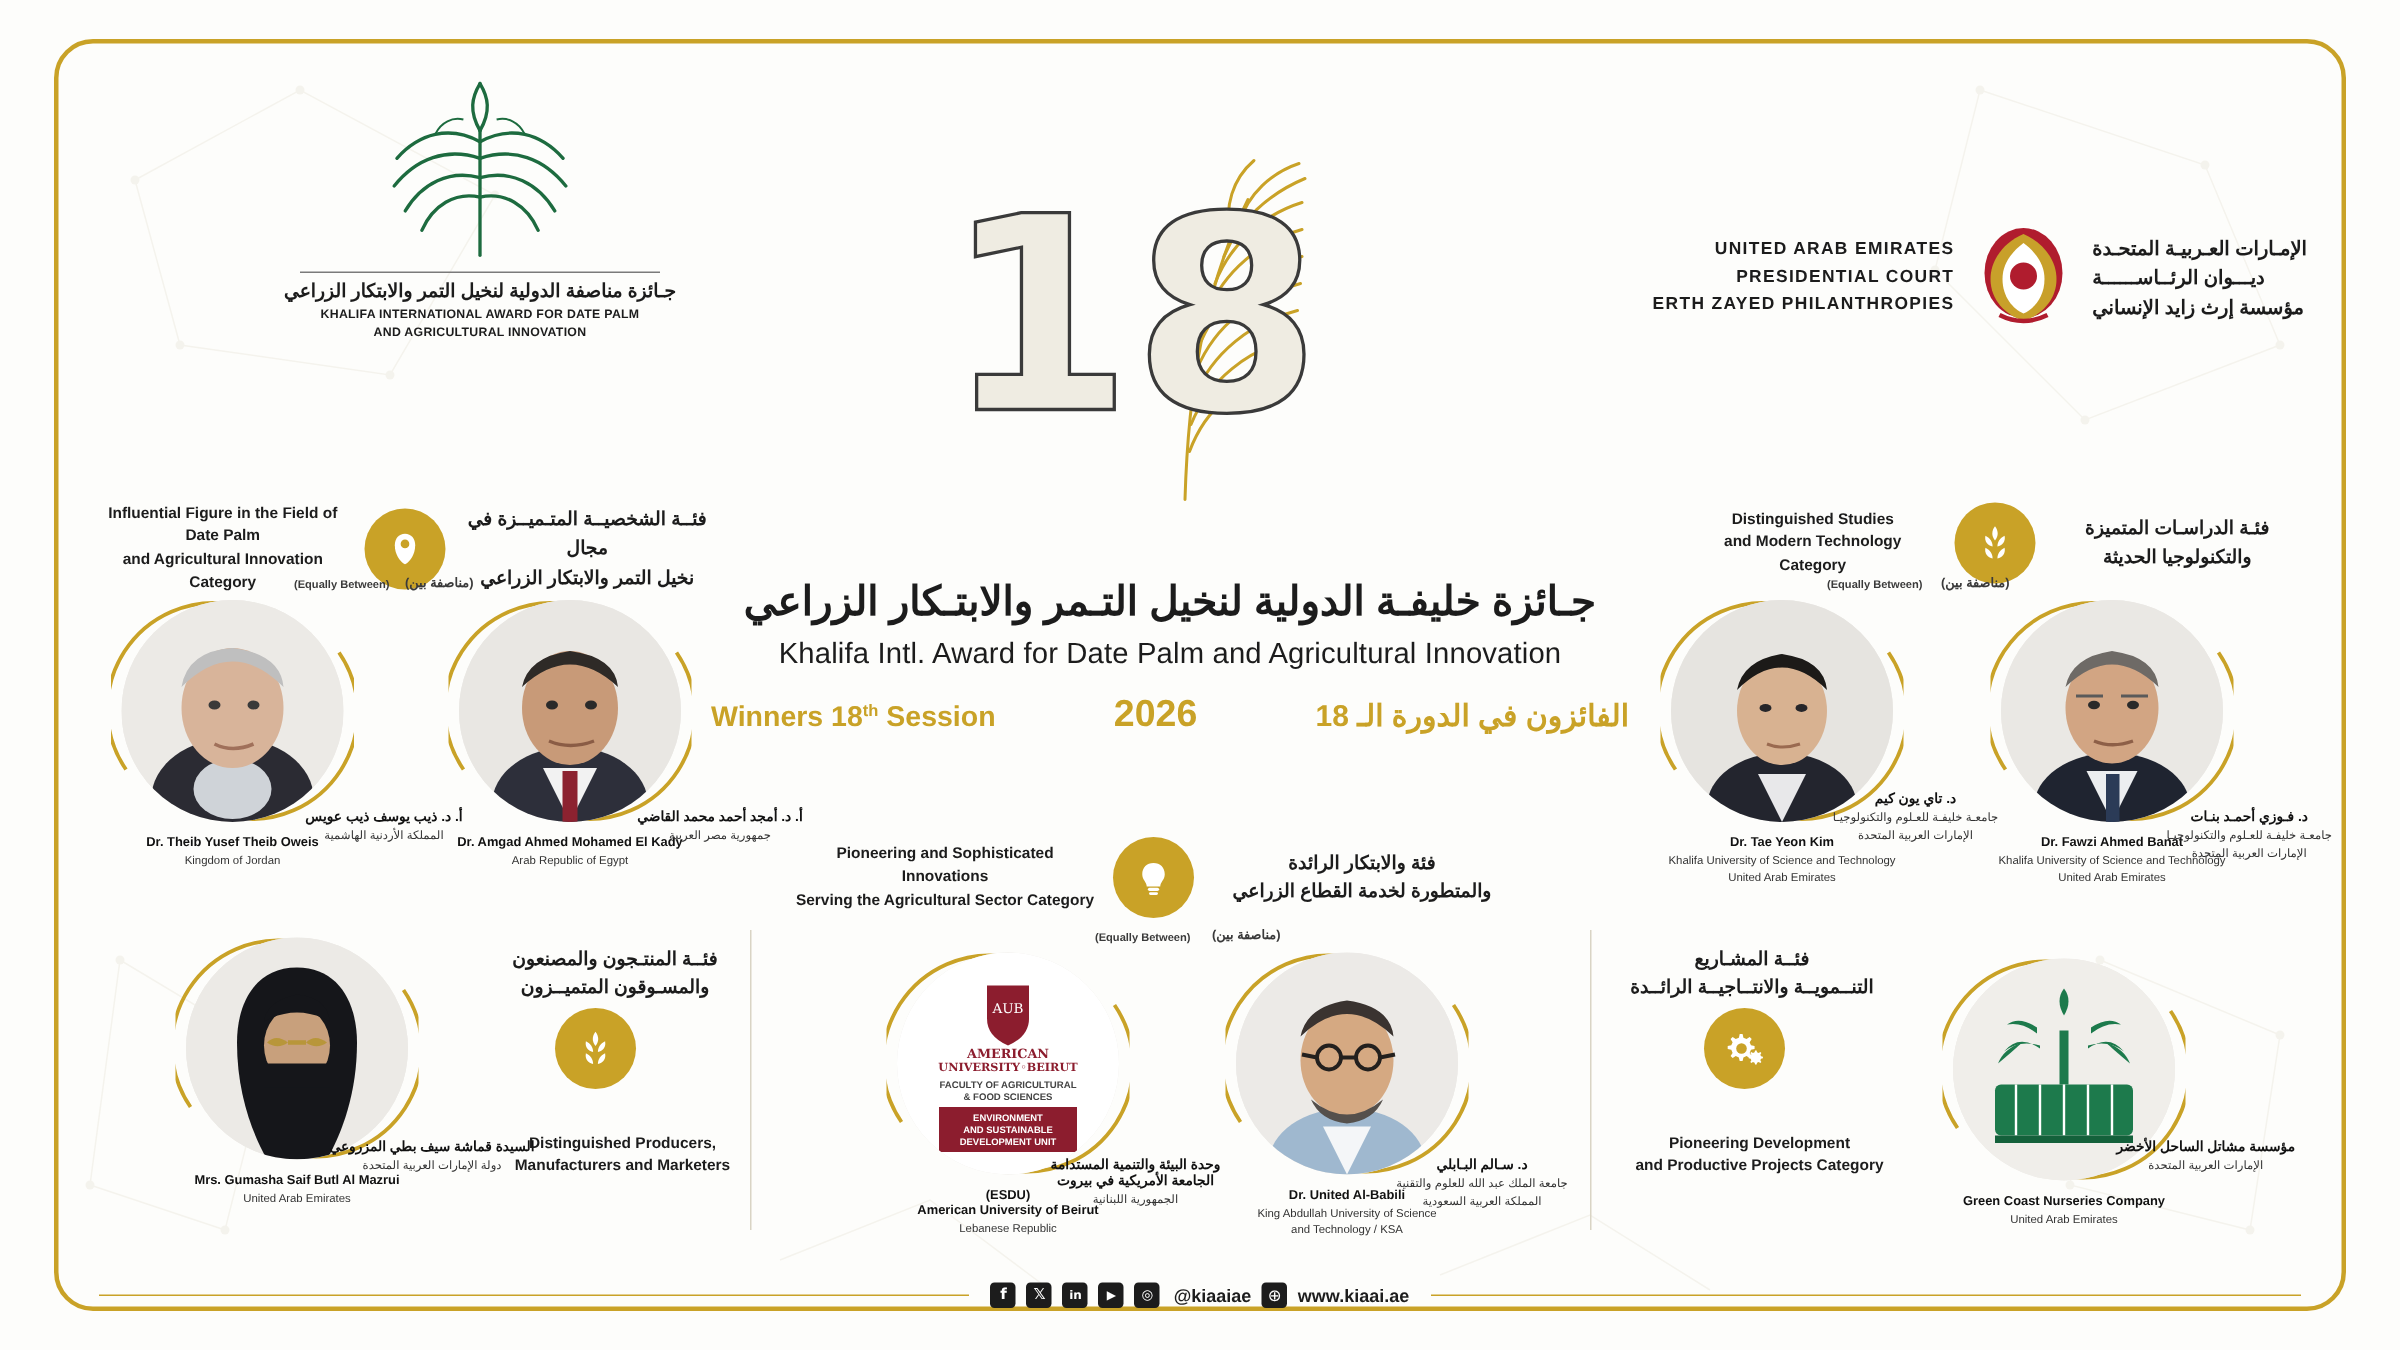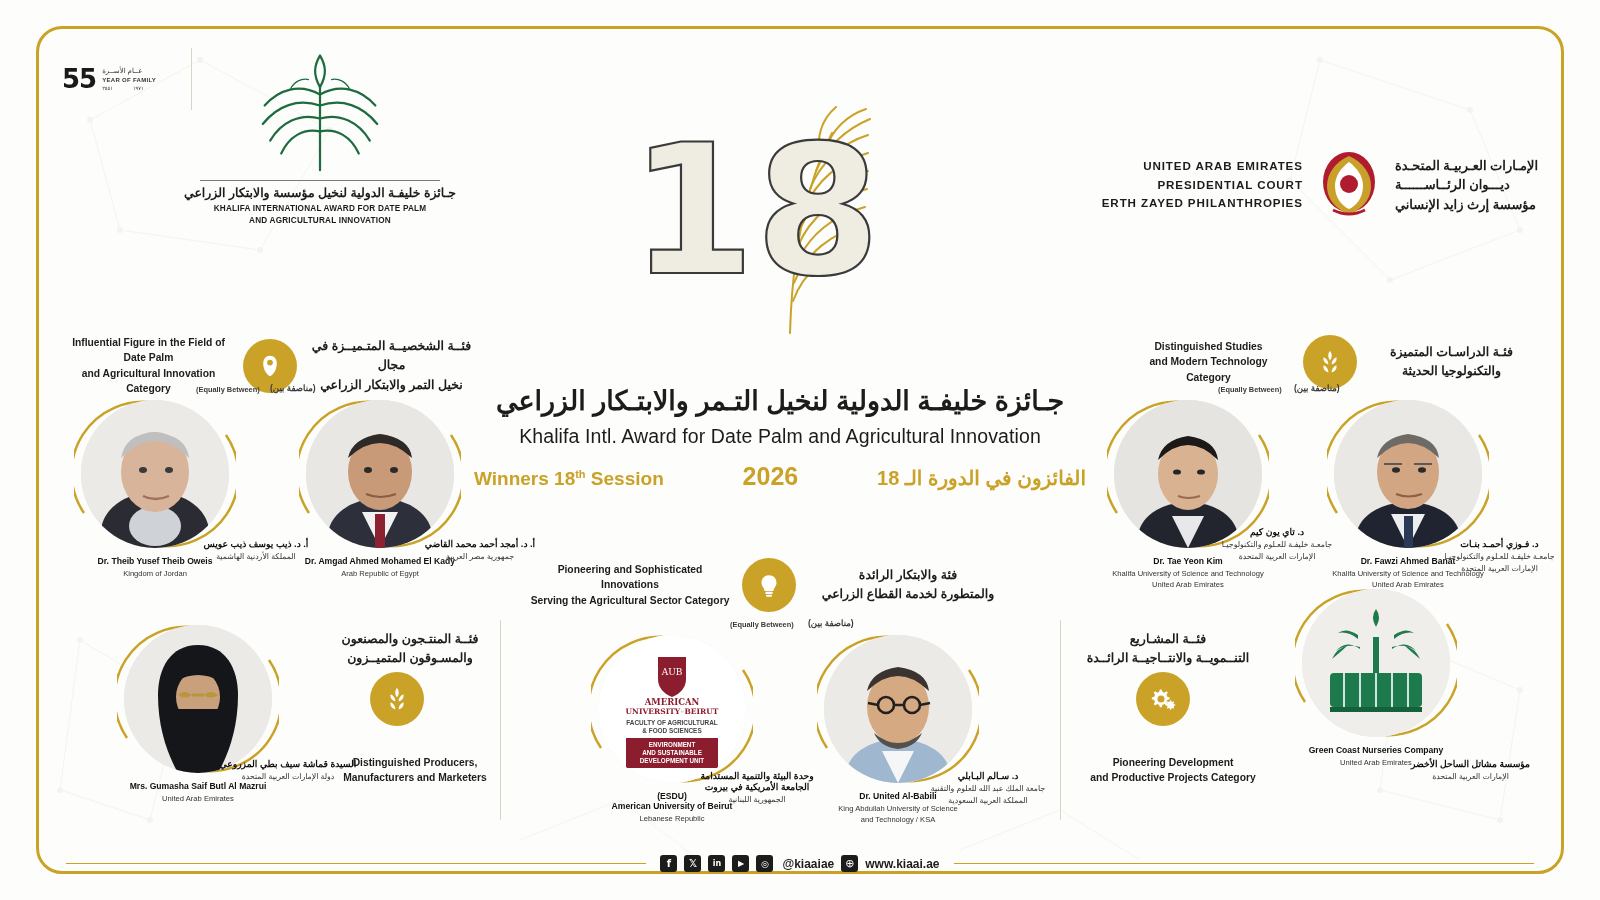--- a/index.html
+++ b/index.html
@@ -162,31 +162,20 @@
         <circle cx="60" cy="790" r="3"></circle>
       <circle cx="1400" cy="640" r="3"></circle>
         <circle cx="1520" cy="690" r="3"></circle>
         <circle cx="1500" cy="820" r="3"></circle>
         <circle cx="1380" cy="790" r="3"></circle>
     </g>
   </svg>
 
   <div class="frame"></div>
 
-  <div class="yof-logo">
-    <div class="yof-55">55</div>
-    <div class="yof-txt">
-      <div class="ar">عــام الأســرة</div>
-      <div class="en">YEAR OF FAMILY</div>
-      <div style="display:flex;gap:20px;font-size:5px;">
-        <span>۲٥٥١</span>
-        <span>١٩٧١</span>
-      </div>
-    </div>
-  </div>
 
   <div class="kiaai-logo">
     <svg class="palm" viewBox="0 0 200 130" width="200" height="120">
       <g stroke="#1d6b3f" stroke-width="2.4" fill="none" stroke-linecap="round">
         <path d="M100 128 L100 38"></path>
         <path d="M100 46 C 78 34 56 40 40 58"></path>
           <path d="M100 46 C122 34 144 40 160 58"></path>
         <path d="M100 58 C 76 50 54 58 38 78"></path>
           <path d="M100 58 C124 50 146 58 162 78"></path>
         <path d="M100 72 C 78 66 58 76 46 96"></path>
@@ -195,21 +184,21 @@
           <path d="M100 86 C118 82 134 92 142 110"></path>
         <path d="M100 38 C 92 24 94 14 100 4"></path>
           <path d="M100 38 C108 24 106 14 100 4"></path>
       </g>
       <g stroke="#1d6b3f" stroke-width="1.4" fill="none">
         <path d="M68 40 C72 32 80 28 88 30"></path>
           <path d="M132 40 C128 32 120 28 112 30"></path>
       </g>
     </svg>
     <div class="rule"></div>
-    <div class="ar-title">جـائزة خليفـة الدولية لنخيل مؤسسة والابتكار الزراعي</div>
+    <div class="ar-title">جـائزة مناصفة الدولية لنخيل التمر والابتكار الزراعي</div>
     <div class="en-title">
       <div>KHALIFA INTERNATIONAL AWARD FOR DATE PALM</div>
       <div>AND AGRICULTURAL INNOVATION</div>
     </div>
   </div>
 
   <div class="hero18">
     <svg viewBox="0 0 340 290" width="340" height="290">
       <g stroke="#c9a227" stroke-width="2" fill="none" stroke-linecap="round">
         <path d="M170 270 C172 200 182 130 212 70"></path>
@@ -574,21 +563,21 @@
       </svg>
     </div>
   </div>
   <div style="position:absolute; left:1078px; top:755px; width:190px; text-align:center;">
     <div class="cat-en">
       <div>Pioneering Development</div>
       <div>and Productive Projects Category</div>
     </div>
   </div>
 
-  <div class="winner" style="left:1296px; top:589px; width:160px;">
+  <div class="winner" style="left:1296px; top:639px; width:160px;">
     <div class="photo-wrap">
       <svg class="arcs" viewBox="0 0 162 162">
           <path d="M10 120 A71 71 0 0 1 81 10" stroke="#c9a227" stroke-width="2.5" fill="none"></path>
           <path d="M152 42 A71 71 0 0 1 81 152" stroke="#c9a227" stroke-width="2.5" fill="none"></path>
         </svg>
       <div class="photo">
         <svg viewBox="0 0 148 148" width="148" height="148">
           <rect width="148" height="148" fill="#f0eeea"></rect>
           <g fill="#1d7a4c">
             <path d="M56 50 q-10 -8 -20 -6 q8 -6 20 2z"></path>

